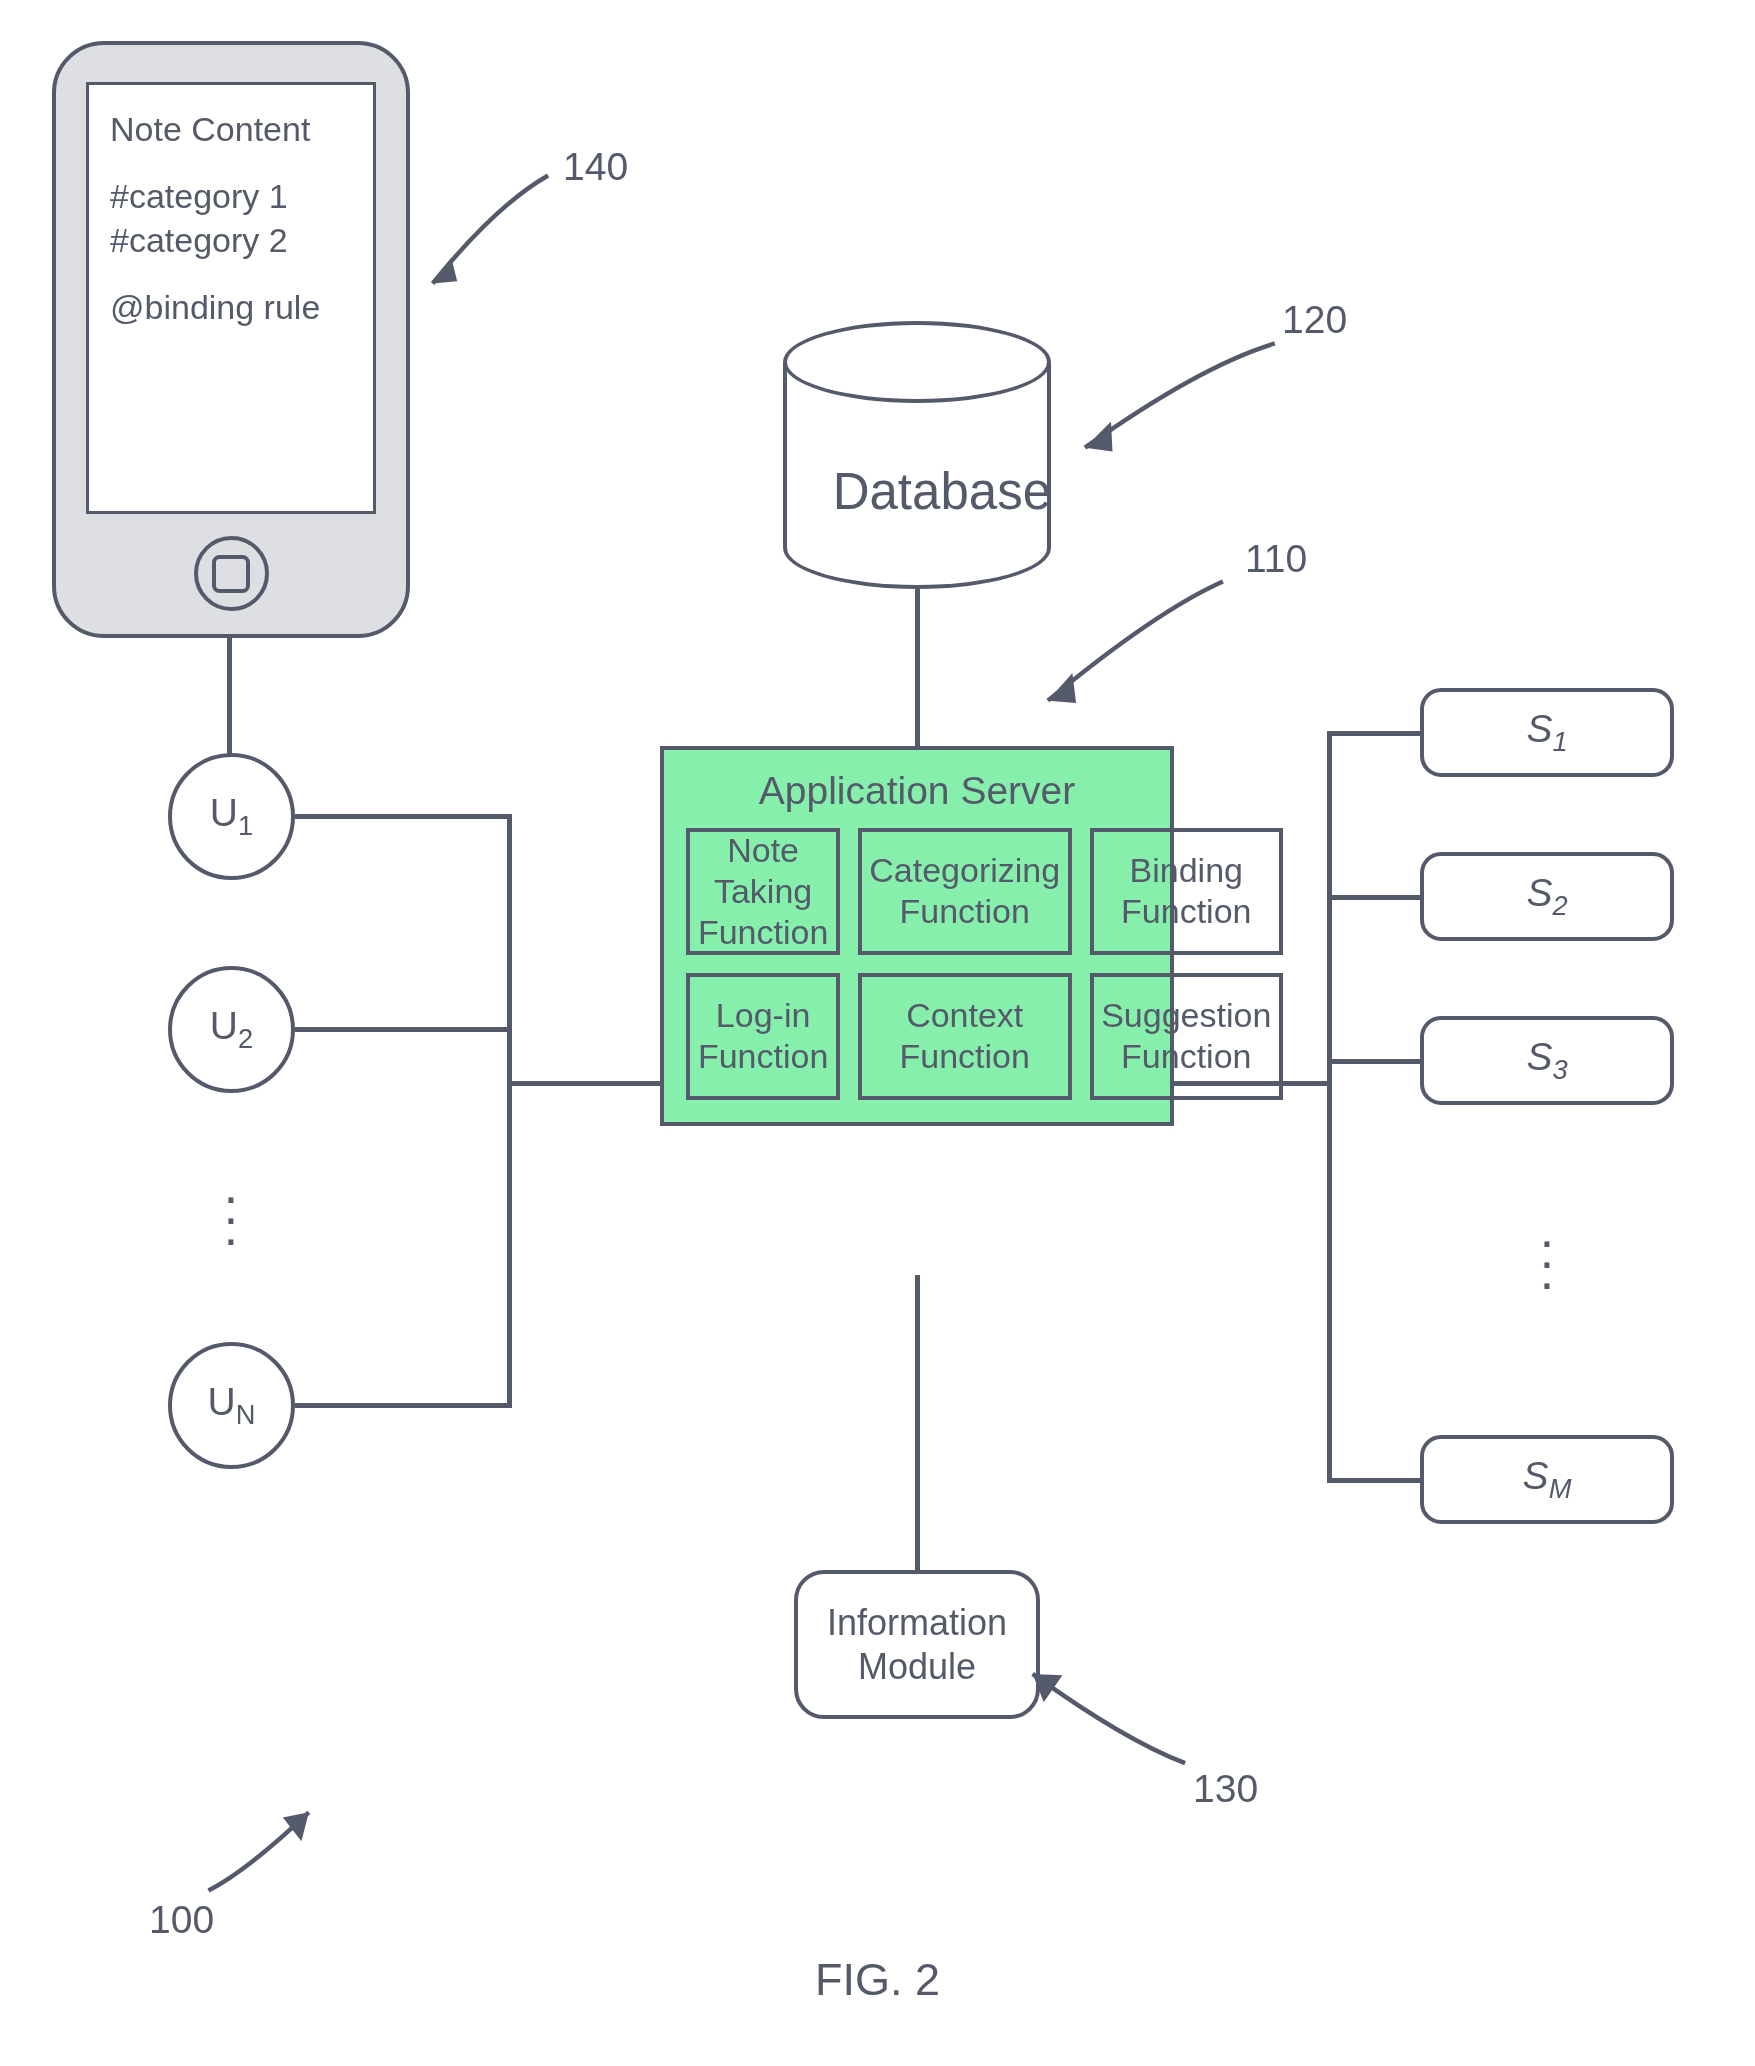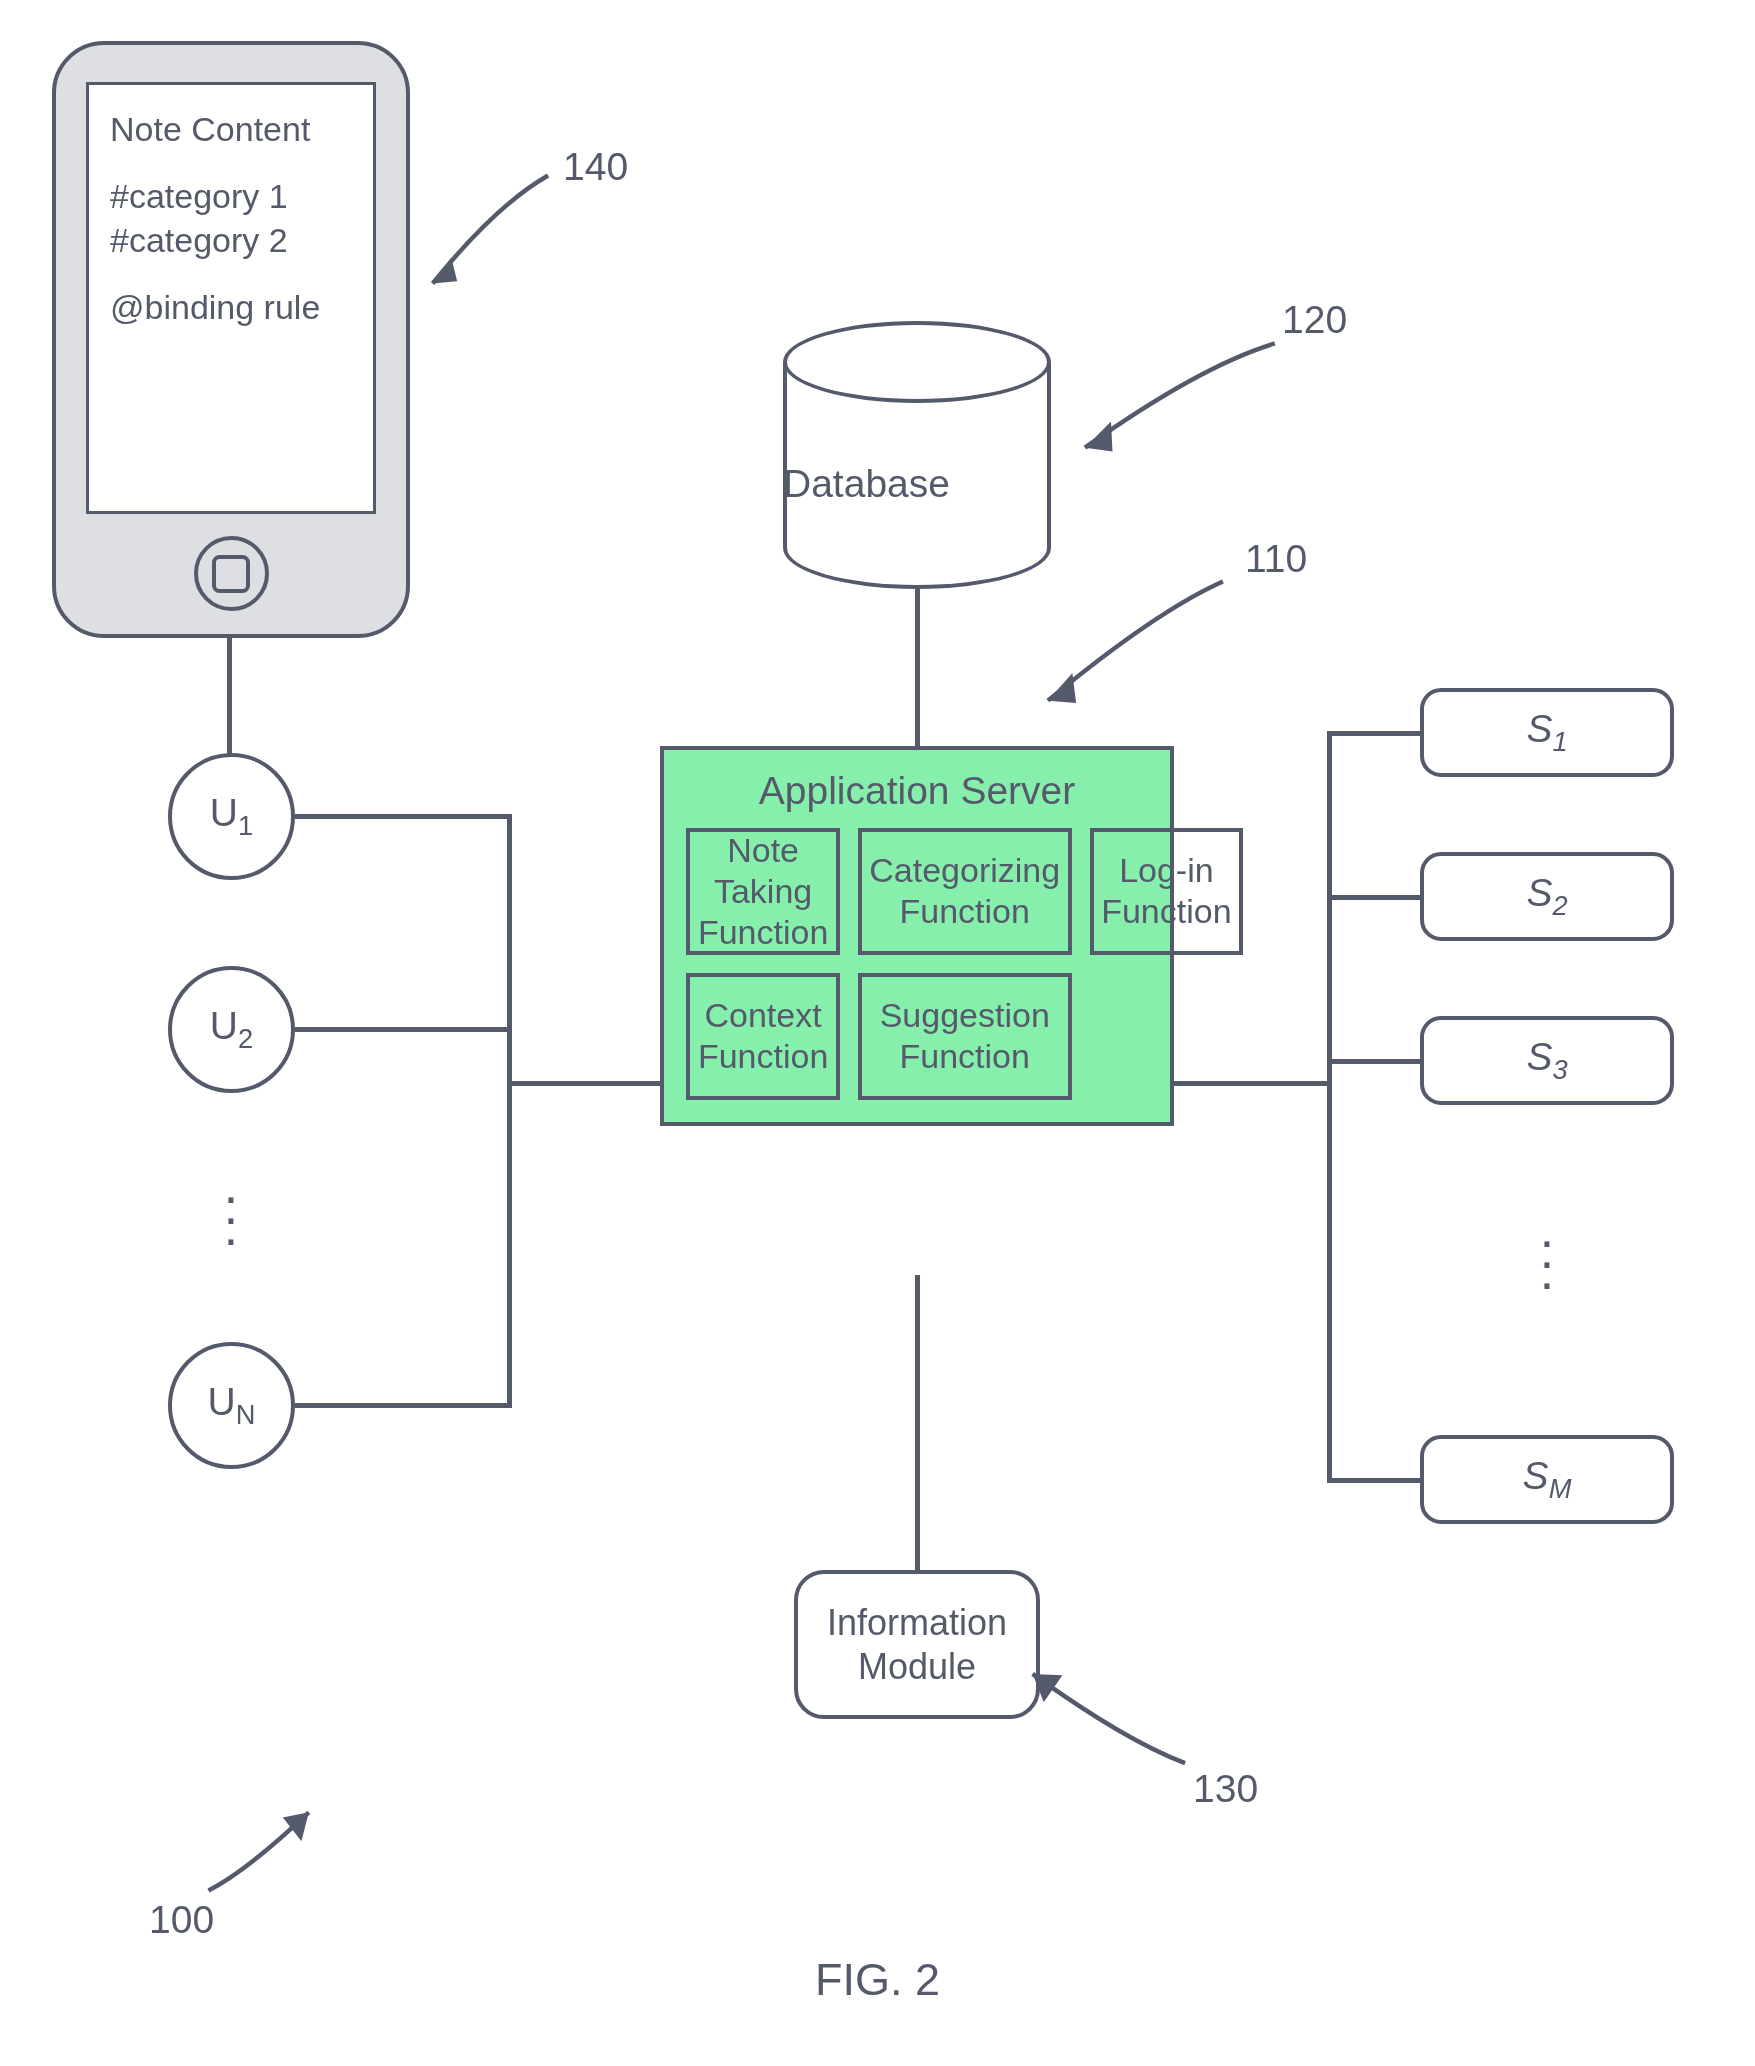--- a/index.html
+++ b/index.html
@@ -68,22 +68,22 @@
   }
   .cyl-bottom {
     position:absolute; left:0; right:0; bottom:0;
     height: 82px;
     border: 4.5px solid #555a6b;
     border-top: none;
     border-radius: 0 0 134px 134px / 0 0 41px 41px;
     box-sizing:border-box;
   }
   .db-label {
-    text-align:left;
-    font-size: 39px;
+    text-align:right;
+    font-size: 51px;
   }
   .user-circle {
     width: 127px; height: 127px;
     border: 4.5px solid #555a6b;
     border-radius: 50%;
     box-sizing: border-box;
     display:flex; align-items:center; justify-content:center;
     font-size: 39px;
     background:#fff;
   }
@@ -216,20 +216,21 @@
   <div class="line" style="left:295px; top:1027px; width:216px; height:4.5px;"></div>
   <div class="line" style="left:295px; top:1403px; width:216px; height:4.5px;"></div>
   <div class="line" style="left:507px; top:814px; width:4.5px; height:594px;"></div>
   <div class="line" style="left:507px; top:1081px; width:153px; height:4.5px;"></div>
 
   <div class="abs server-box" style="left:660px; top:746px; width:514px;">
     <div class="server-title">Application Server</div>
     <div class="func-grid">
       <div class="func-box">Note Taking Function</div>
       <div class="func-box">Categorizing Function</div>
+      <div class="func-box">Binding Function</div>
       <div class="func-box">Log-in Function</div>
       <div class="func-box">Context Function</div>
       <div class="func-box">Suggestion Function</div>
     </div>
   </div>
 
   <div class="line" style="left:915px; top:589px; width:4.5px; height:157px;"></div>
 
   <div class="line" style="left:915px; top:1275px; width:4.5px; height:295px;"></div>
 

